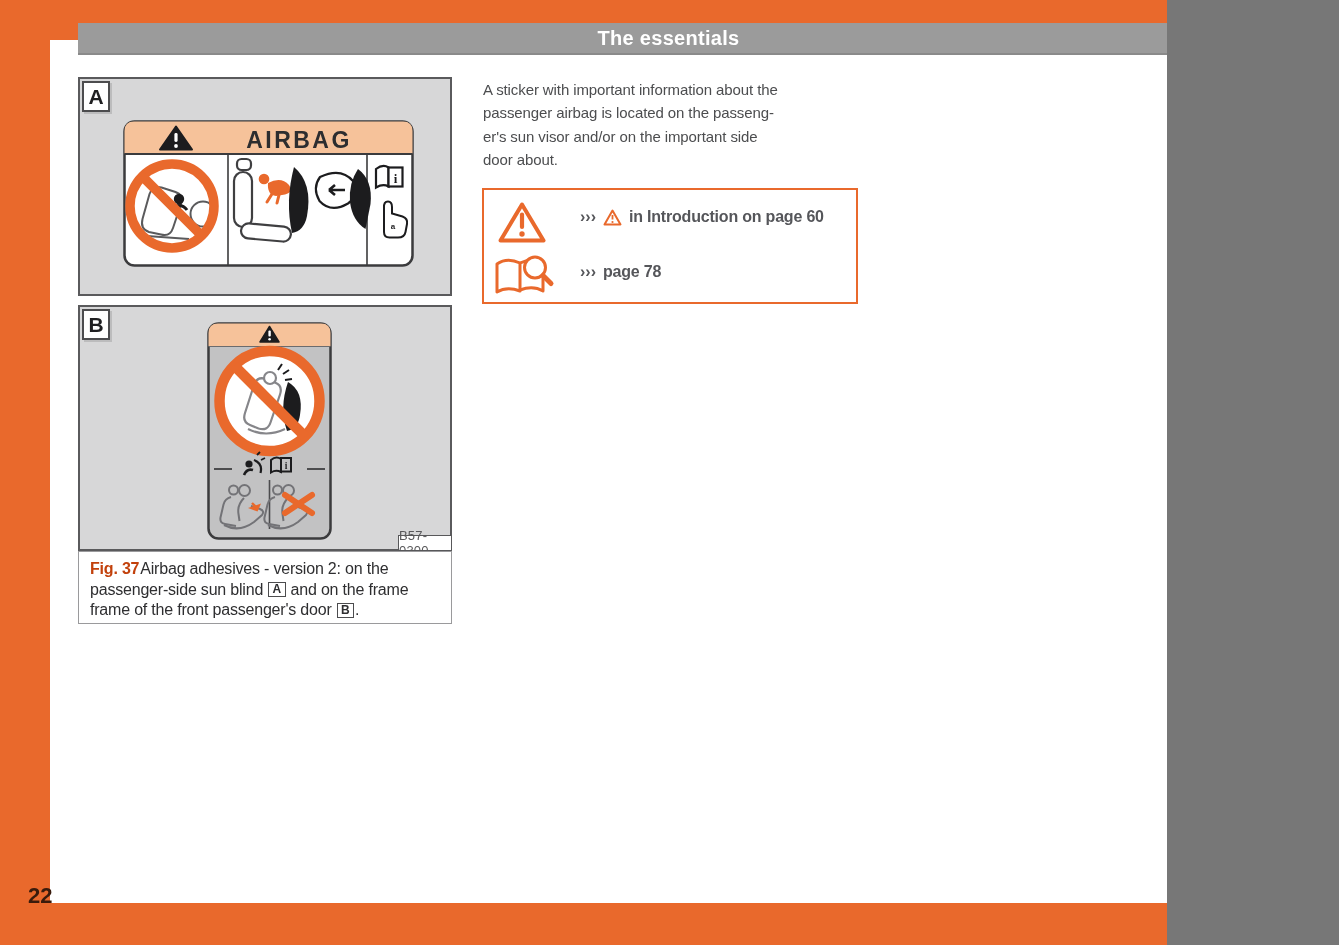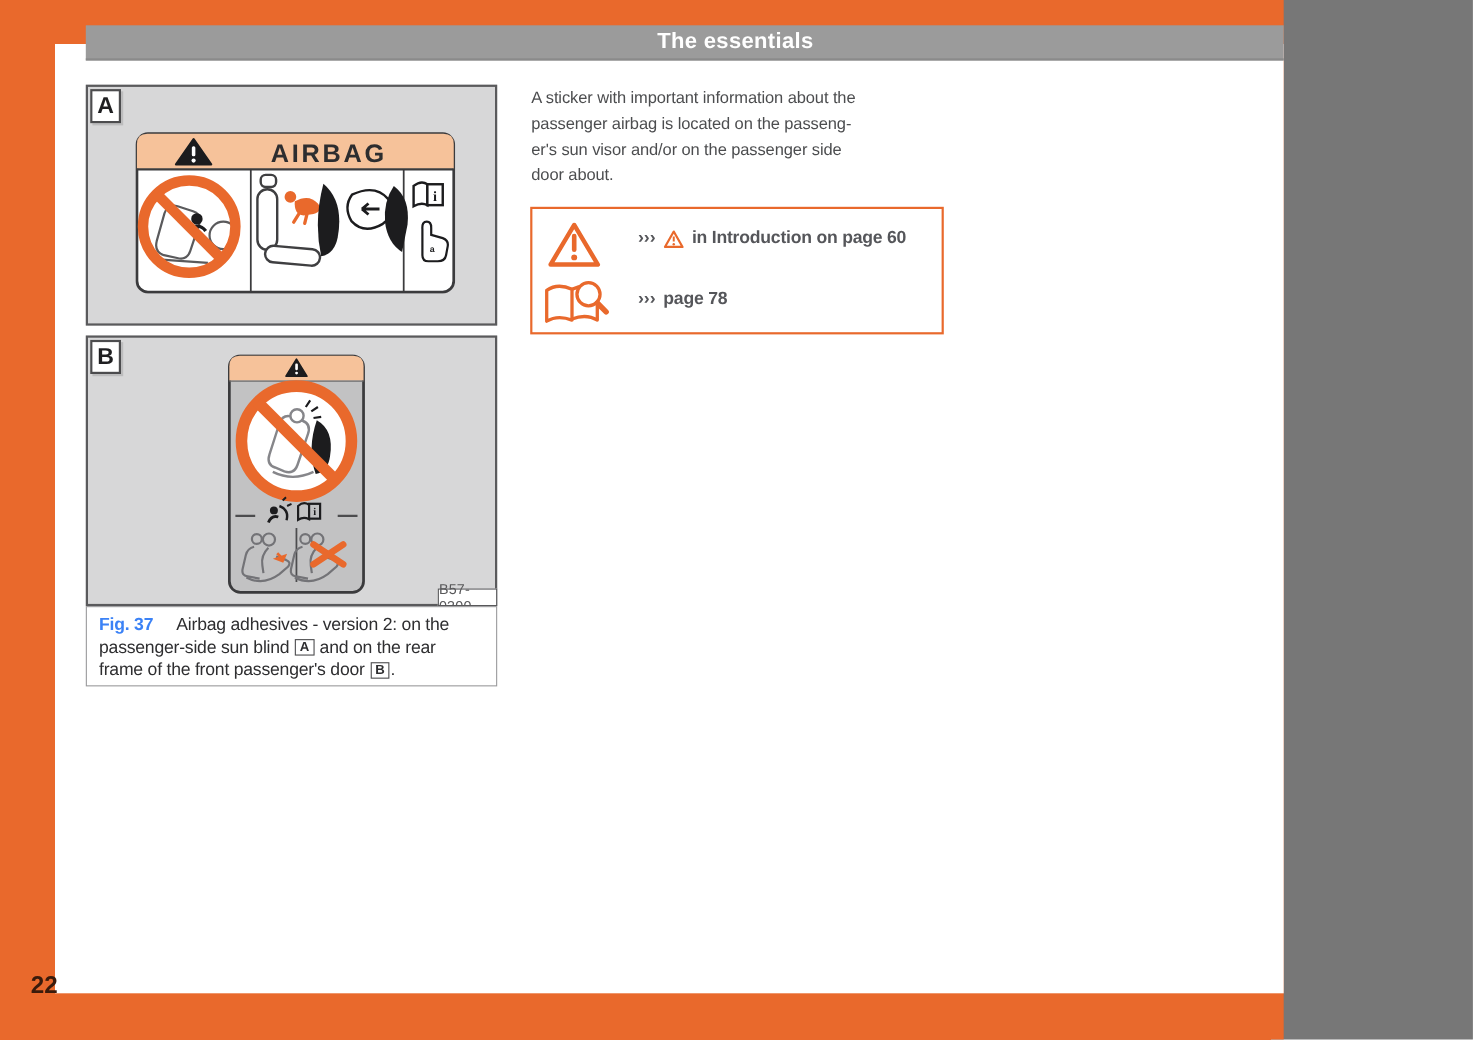--- a/index.html
+++ b/index.html
@@ -29,21 +29,21 @@
   .img-code{
     right:-2px;bottom:-2px;width:54px;height:16px;background:#ffffff;border:1.5px solid #58585a;
     box-sizing:border-box;font-size:13px;color:#58585a;display:flex;align-items:center;justify-content:center;
     letter-spacing:.2px;
   }
   .caption-box{
     left:78px;top:551px;width:374px;height:73px;background:#ffffff;border:1.5px solid #9a9a9c;
     box-sizing:border-box;padding:7px 11px;color:#2e2e30;font-size:16px;line-height:20.5px;letter-spacing:-.2px;
   }
   .caption-line{white-space:nowrap;}
-  .fig-label{color:#3b82f6;font-weight:bold;margin-right:21px;}
+  .fig-label{color:#c2410c;font-weight:bold;margin-right:1px;}
   .key-box{
     display:inline-block;border:1.4px solid #4c4c4e;background:#fff;color:#2e2e30;
     font-size:12px;font-weight:bold;line-height:13px;padding:0 3.5px;vertical-align:1.5px;margin:0 5px;
   }
   .key-box.tight{margin-right:1px;}
   .body-text{
     left:483px;top:78px;width:380px;color:#4C4D4F;font-size:15px;line-height:23.4px;letter-spacing:-.1px;
   }
   .ref-box{
     left:482px;top:188px;width:376px;height:116px;border:2.5px solid #E9692C;box-sizing:border-box;background:#fff;
@@ -178,31 +178,31 @@
       </g>
     </svg>
     <div class="abs img-code">B57-0300</div>
   </div>
 
   <div class="abs caption-box">
     <div class="caption-line">
       <span class="fig-label">Fig. 37</span><span>Airbag adhesives - version 2: on the</span>
     </div>
     <div class="caption-line">
-      <span>passenger-side sun blind</span><span class="key-box">A</span><span>and on the rear</span>
+      <span>passenger-side sun blind</span><span class="key-box">A</span><span>and on the frame</span>
     </div>
     <div class="caption-line">
       <span>frame of the front passenger's door</span><span class="key-box tight">B</span><span>.</span>
     </div>
   </div>
 
   <div class="abs body-text">
     <div>A sticker with important information about the</div>
     <div>passenger airbag is located on the passeng-</div>
-    <div>er's sun visor and/or on the passenger side</div>
+    <div>er's sun visor and/or on the important side</div>
     <div>door about.</div>
   </div>
 
   <div class="abs ref-box">
     <svg class="abs" style="left:13px;top:11px" width="50" height="43" viewBox="0 0 50 43">
       <polygon points="25,3.5 46.5,39.5 3.5,39.5" fill="none" stroke="#E9692C" stroke-width="4" stroke-linejoin="round"></polygon>
       <line x1="25" y1="13.5" x2="25" y2="26" stroke="#E9692C" stroke-width="4.2" stroke-linecap="round"></line>
       <circle cx="25" cy="33" r="2.7" fill="#E9692C"></circle>
     </svg>
     <div class="ref-row-text r1">

